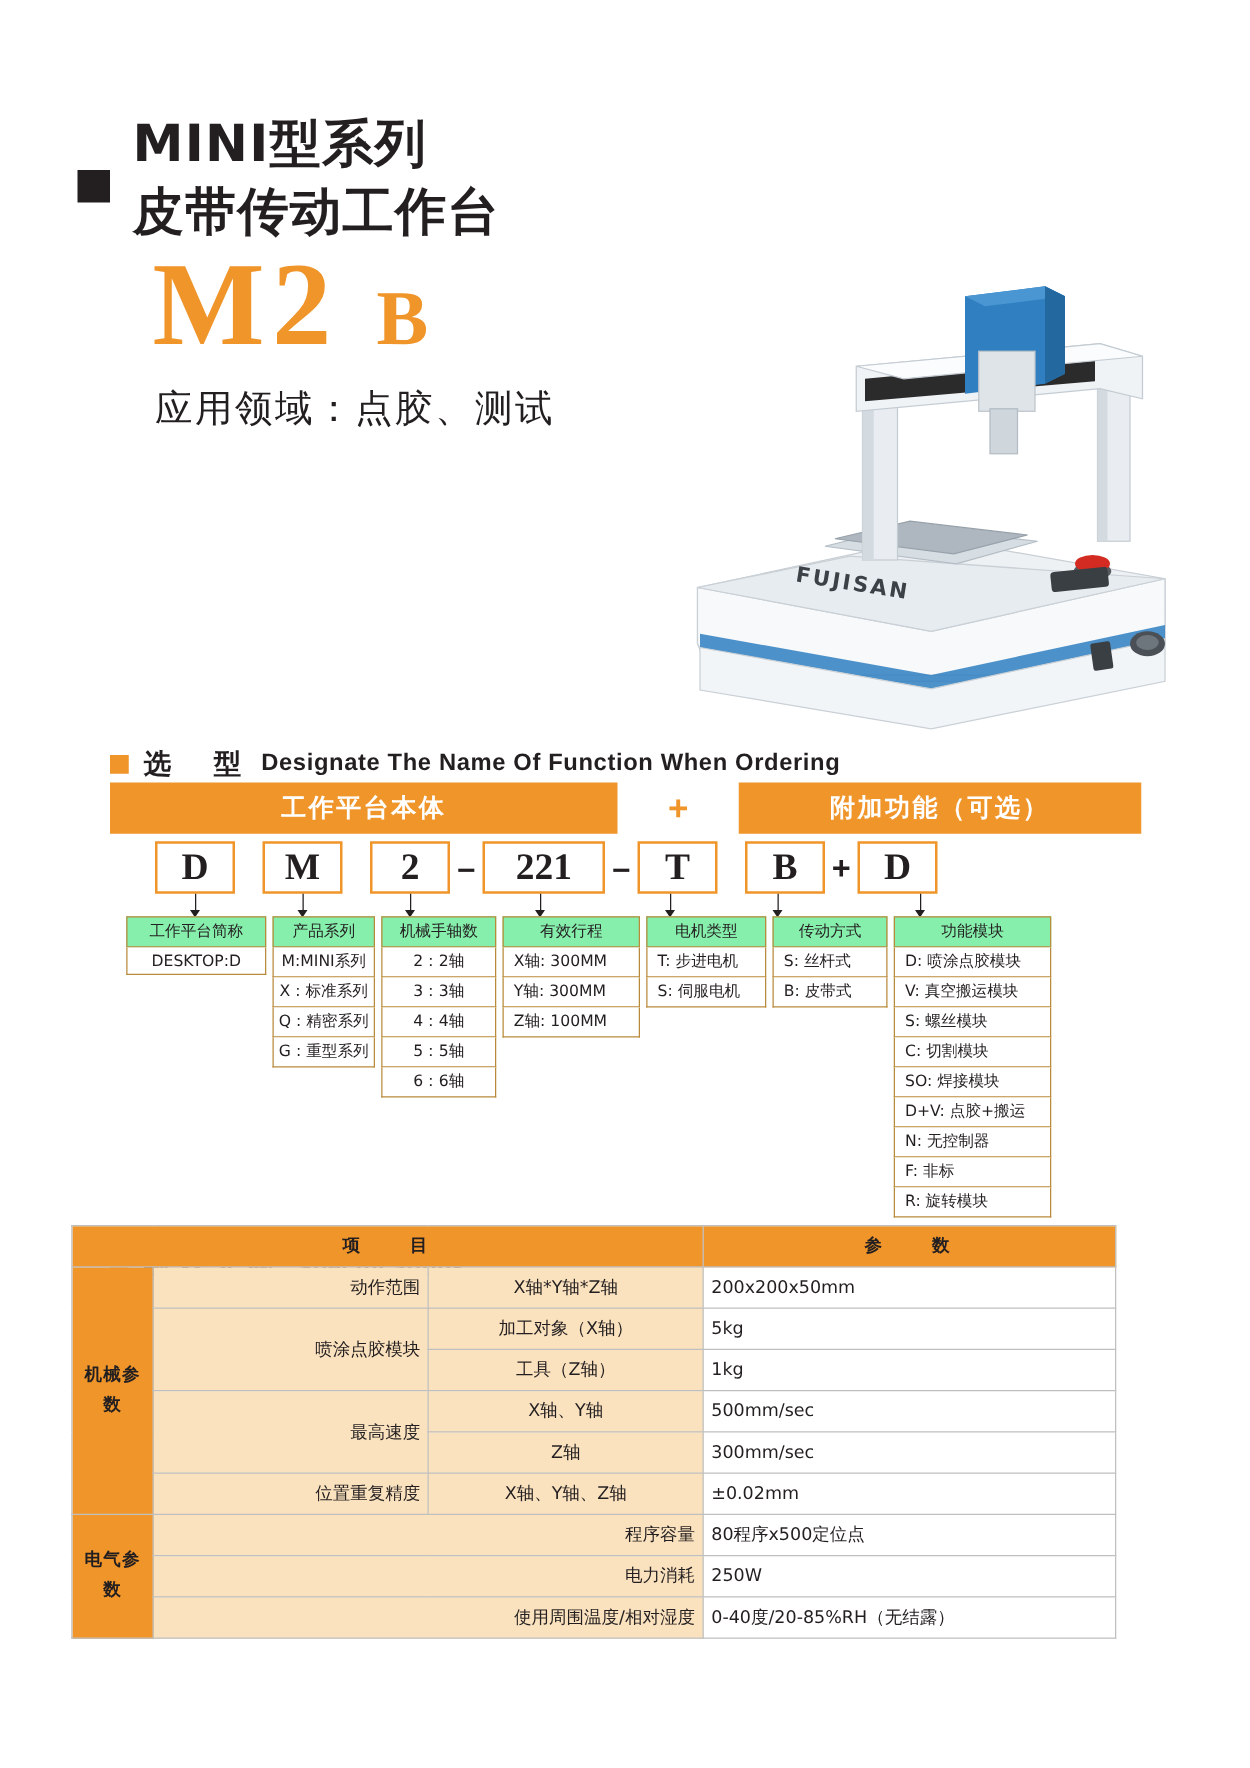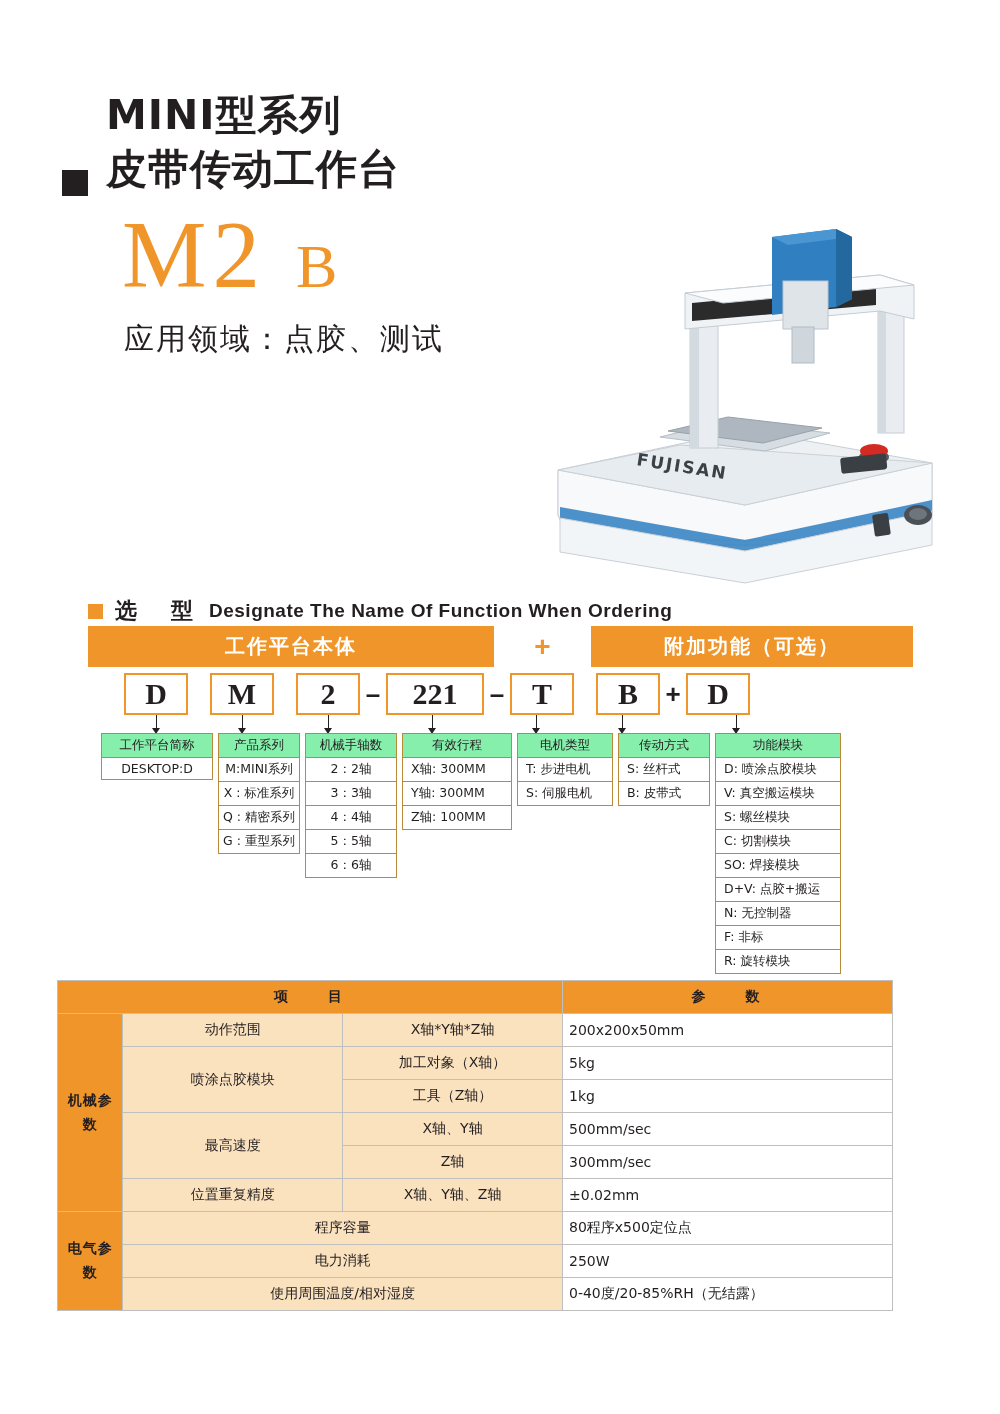--- a/index.html
+++ b/index.html
@@ -9,33 +9,33 @@
     background:#ffffff;
     font-family:"Liberation Sans","DejaVu Sans",sans-serif;
     color:#231f20;
     position:relative;
     overflow:hidden;
   }
   .page { position:relative; width:1000px; height:1414px; }
 
   
   .header { position:absolute; left:62px; top:88px; width:520px; }
-  .title-row { display:flex; align-items:flex-end; }
+  .title-row { display:flex; align-items:center; }
   .sq { width:26px; height:26px; background:#231f20; margin-top:14px; margin-right:18px; flex:0 0 auto; }
   .title-lines { }
   .title-1, .title-2 {
     font-size:41px; font-weight:bold; letter-spacing:1px; line-height:1.32;
     color:#231f20;
     font-family:"DejaVu Sans","Liberation Sans",sans-serif;
   }
   .model {
-    margin-top:12px; margin-left:60px;
+    margin-left:60px;
     color:#f0952a;
     font-family:"Liberation Serif","DejaVu Serif",serif;
-    font-size:95px; line-height:1; font-weight:normal;
+    font-size:95px; line-height:1; font-weight:bold;
     letter-spacing:6px;
   }
   .model .sub { font-size:62px; margin-left:30px; letter-spacing:0; }
   .appfield {
     margin-top:16px; margin-left:62px;
     font-size:30px; color:#231f20; letter-spacing:2px;
     font-family:"DejaVu Sans","Liberation Sans",sans-serif;
   }
 
   
@@ -86,21 +86,21 @@
   table.spec-table td {
     border:1px solid #bfbfbf;
     font-size:14px;
     padding:7px 6px;
     font-family:"DejaVu Sans","Liberation Sans",sans-serif;
     color:#231f20;
   }
   .hdr { background:#f0952a; color:#fff; font-weight:bold; text-align:center; letter-spacing:4px; }
   .grp { background:#f0952a; color:#fff; font-weight:bold; text-align:center; width:58px;
          letter-spacing:1px; line-height:1.7; font-size:14px; }
-  .lbl { background:#fbe2bf; text-align:center;margin-left:48px; }
+  .lbl { background:#fbe2bf; text-align:right;margin-left:48px; }
   .lbl2 { background:#fbe2bf; text-align:center; }
   .val { background:#fff; text-align:left; padding-left:14px; }
 </style>
 </head>
 <body>
 
 <div class="page">
 
   <div class="header">
     <div class="title-row">

